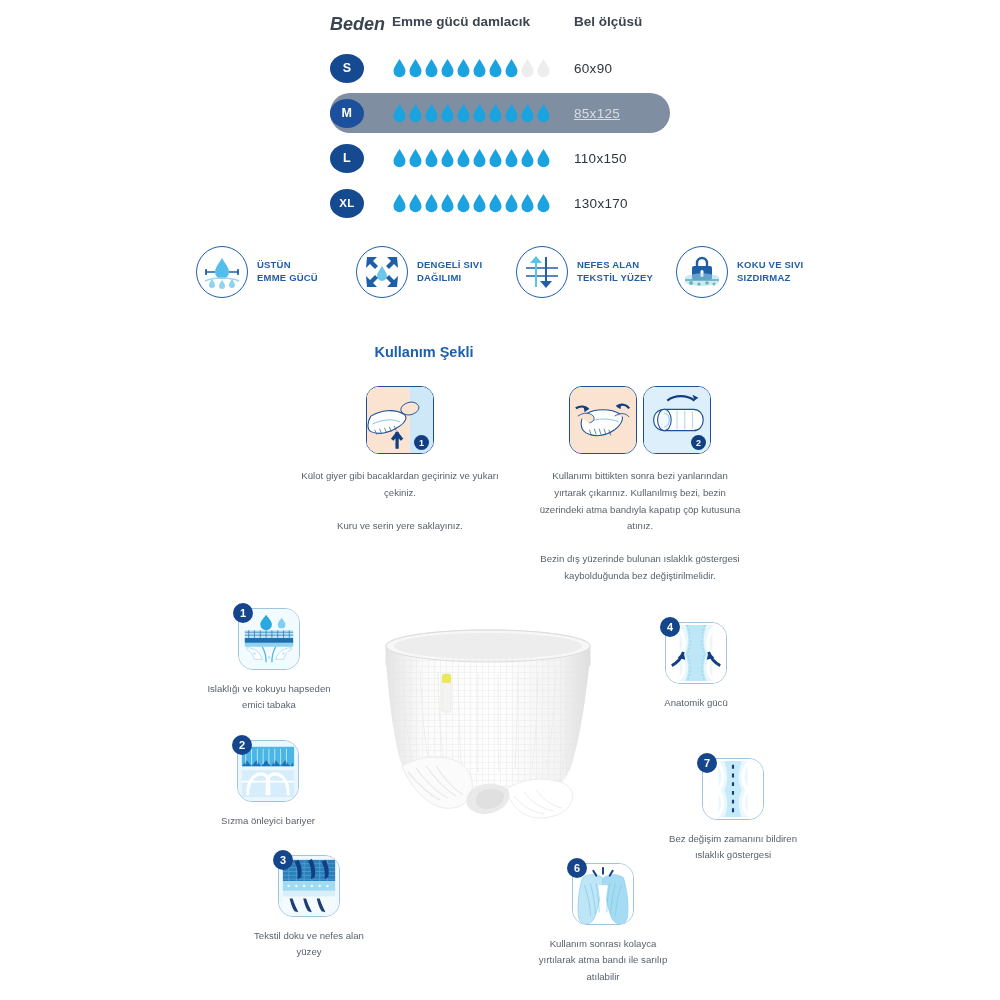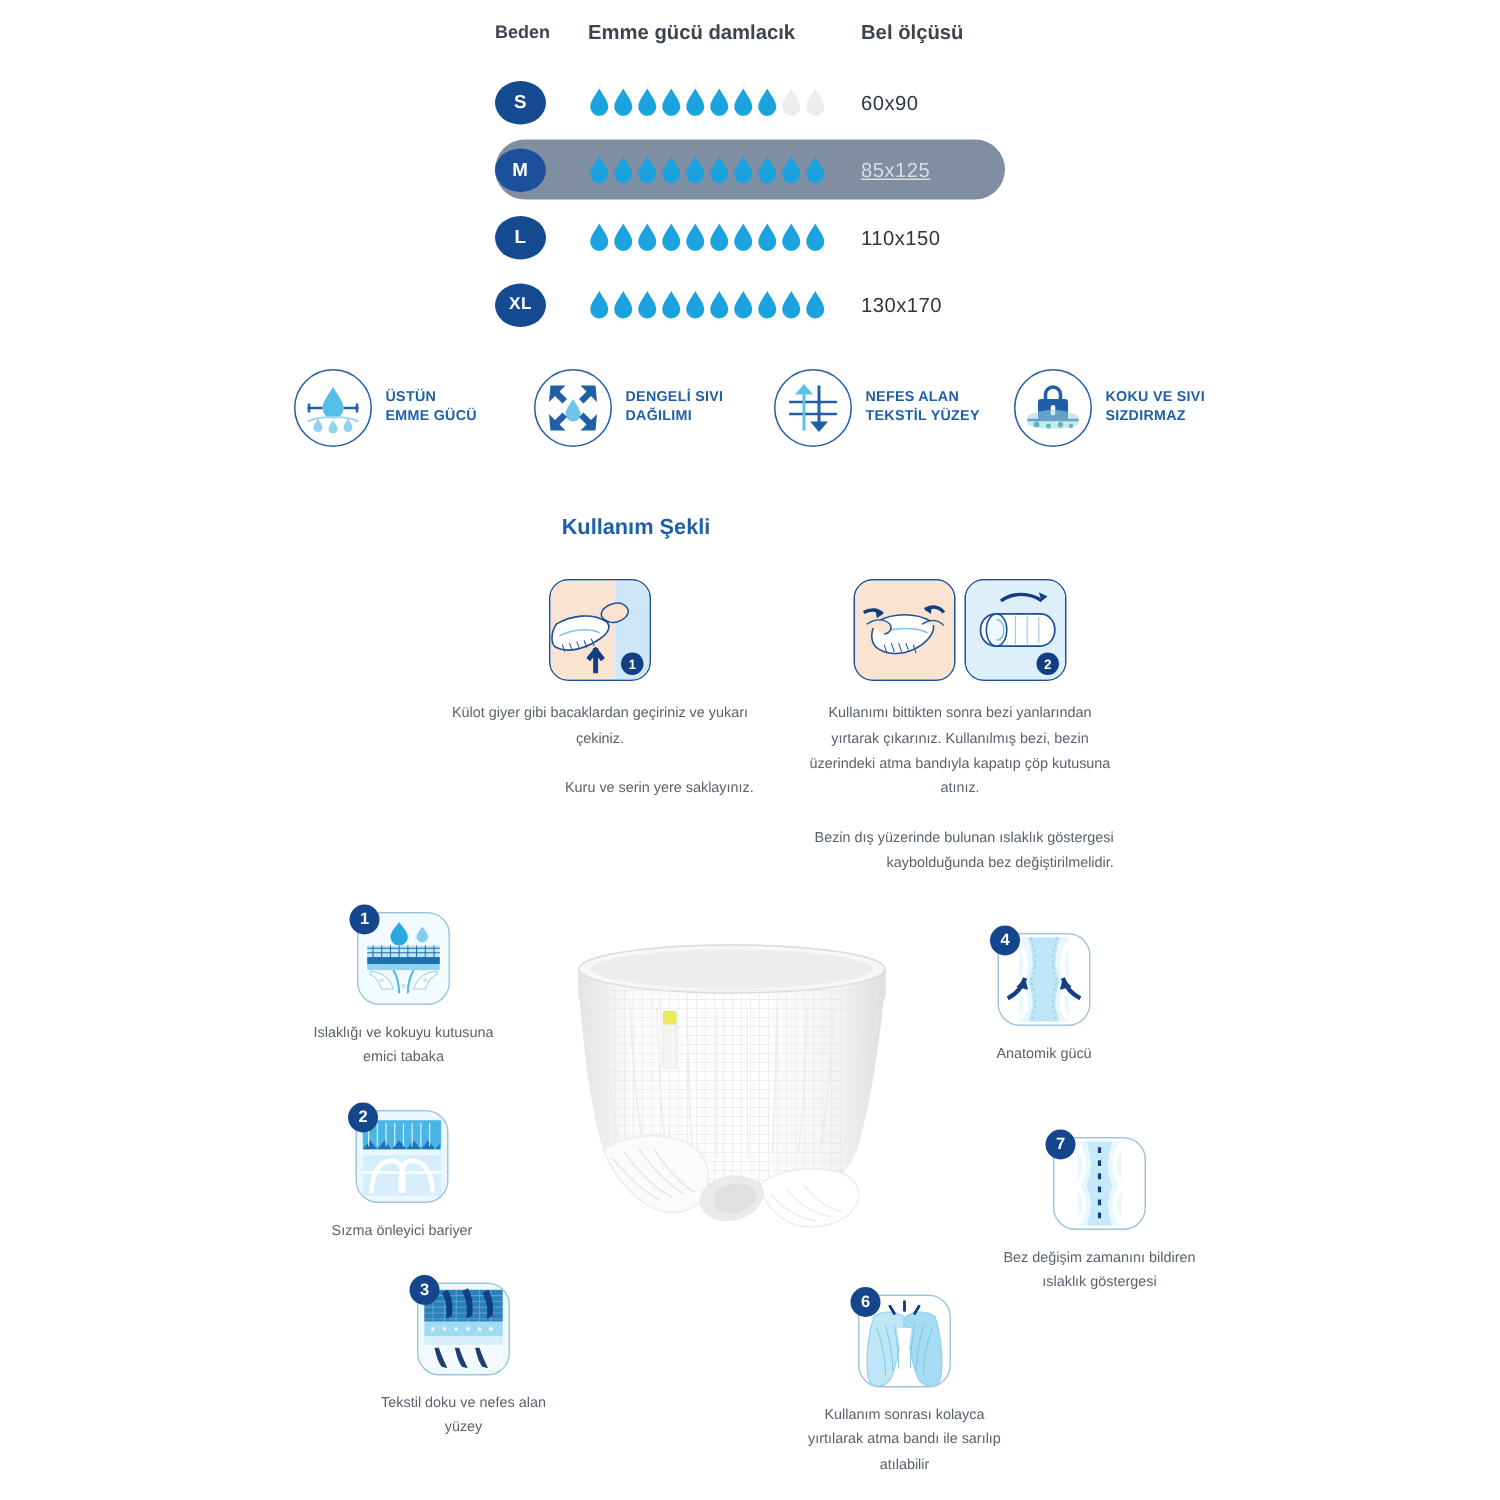--- a/index.html
+++ b/index.html
@@ -7,21 +7,21 @@
     width: 1000px; height: 1000px;
     background: #ffffff;
     font-family: "Liberation Sans", sans-serif;
     overflow: hidden;
   }
   .page { position: relative; width: 1000px; height: 1000px; }
 
   
   .size-table { position: absolute; left: 330px; top: 14px; width: 340px; }
   .size-head { display: flex; align-items: flex-start; height: 34px; }
-  .size-head .col-size  { width: 62px; font-size: 12px; color: #3b4450; font-weight: 600; }
+  .size-head .col-size  { width: 62px; font-size: 18px; color: #3b4450; font-weight: 600; font-style: italic; }
   .size-head .col-drops { width: 182px; font-size: 13.5px; color: #3b4450; font-weight: 600; text-align: left; }
   .size-head .col-waist { width: 96px; font-size: 13.5px; color: #3b4450; font-weight: 600; text-align: left; }
 
   .size-row {
     display: flex; align-items: center;
     height: 40px; margin-bottom: 5px;
     border-radius: 22px; position: relative;
   }
   .size-row.hl { background: #7f8ea0; }
   .size-row .c-badge { width: 62px; display: flex; align-items: center; }
@@ -71,21 +71,21 @@
   .pic-num {
     position: absolute; right: 4px; bottom: 3px;
     width: 15px; height: 15px; border-radius: 50%;
     background: #123f82; color: #fff; font-size: 9px; font-weight: 700;
     display: flex; align-items: center; justify-content: center;
   }
   .usage-text {
     margin-top: 14px; font-size: 9.6px; color: #59626e;
     line-height: 1.75; text-align: center; width: 205px;
   }
-  .usage-text.second { margin-top: 16px; text-align: right; }
+  .usage-text.second { margin-top: 16px; }
 
   
   .callout { position: absolute; display: flex; flex-direction: column; align-items: center; }
   .co-icon-wrap { position: relative; }
   .co-icon {
     width: 62px; height: 62px; border-radius: 15px;
     border: 1.3px solid #9fc4de; overflow: hidden; position: relative;
     background: #eef8fd;
   }
   .co-num {
@@ -486,21 +486,21 @@
           <path d="M54 40c-8 0-14 5-16 12h8c2-6 5-9 8-10z" fill="#ffffff" stroke="#9fcfe8" stroke-width=".7"></path>
           <path d="M24 39c3 5 4 10 4 16M38 39c-3 5-4 10-4 16" stroke="#55b8e4" stroke-width="1.4" fill="none"></path>
           <g fill="#bfe6f7">
               <circle cx="16" cy="46" r="1.4"></circle>
               <circle cx="46" cy="46" r="1.4"></circle>
               <circle cx="31" cy="50" r="1.4"></circle>
             </g>
         </svg>
       </div>
     </div>
-    <div class="co-text">Islaklığı ve kokuyu kutusuna emici tabaka</div>
+    <div class="co-text">Islaklığı ve kokuyu hapseden emici tabaka</div>
   </div>
 
   <div class="callout" style="left:208px; top:740px; width:120px;">
     <div class="co-icon-wrap">
       <div class="co-num">2</div>
       <div class="co-icon">
         <svg width="100%" height="100%" viewBox="0 0 62 62">
           <rect width="62" height="62" fill="#eaf7fe"></rect>
           <rect x="4" y="6" width="54" height="20" fill="#49b6e6"></rect>
           <path d="M4 26l5-6 5 6 5-6 5 6 5-6 5 6 5-6 5 6 5-6 5 6 3-4v4z" fill="#1f6fb2"></path>

